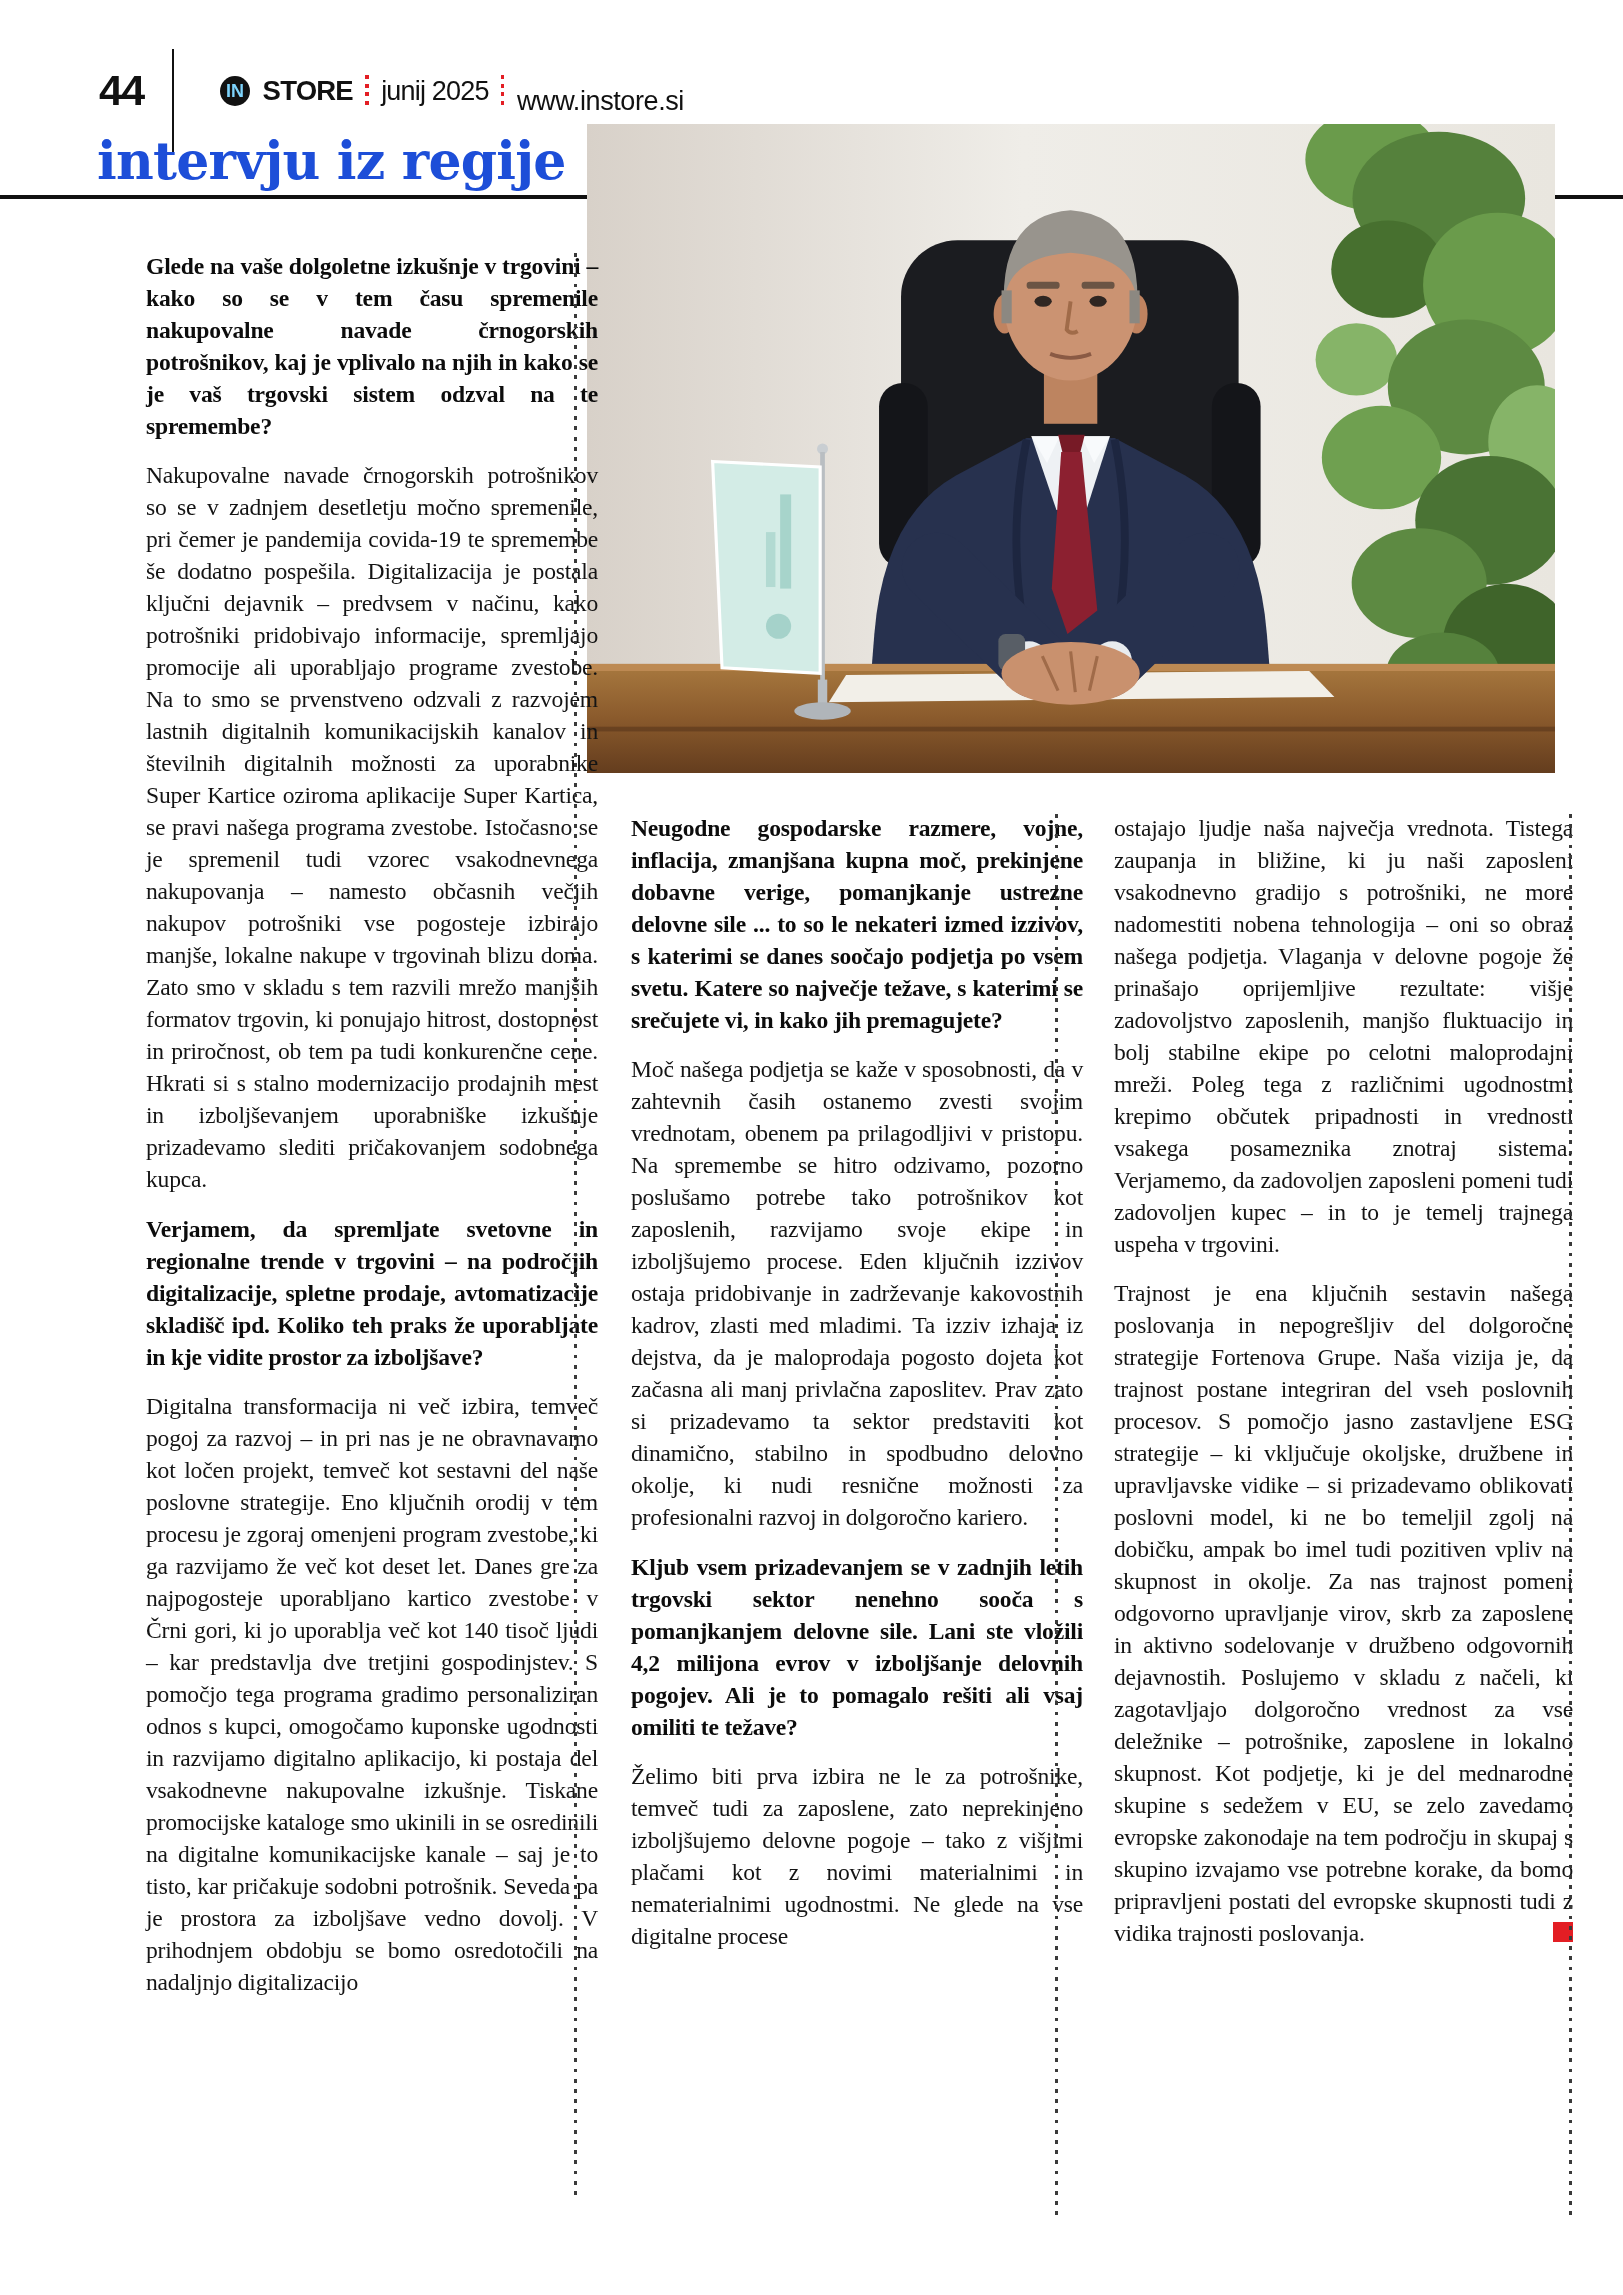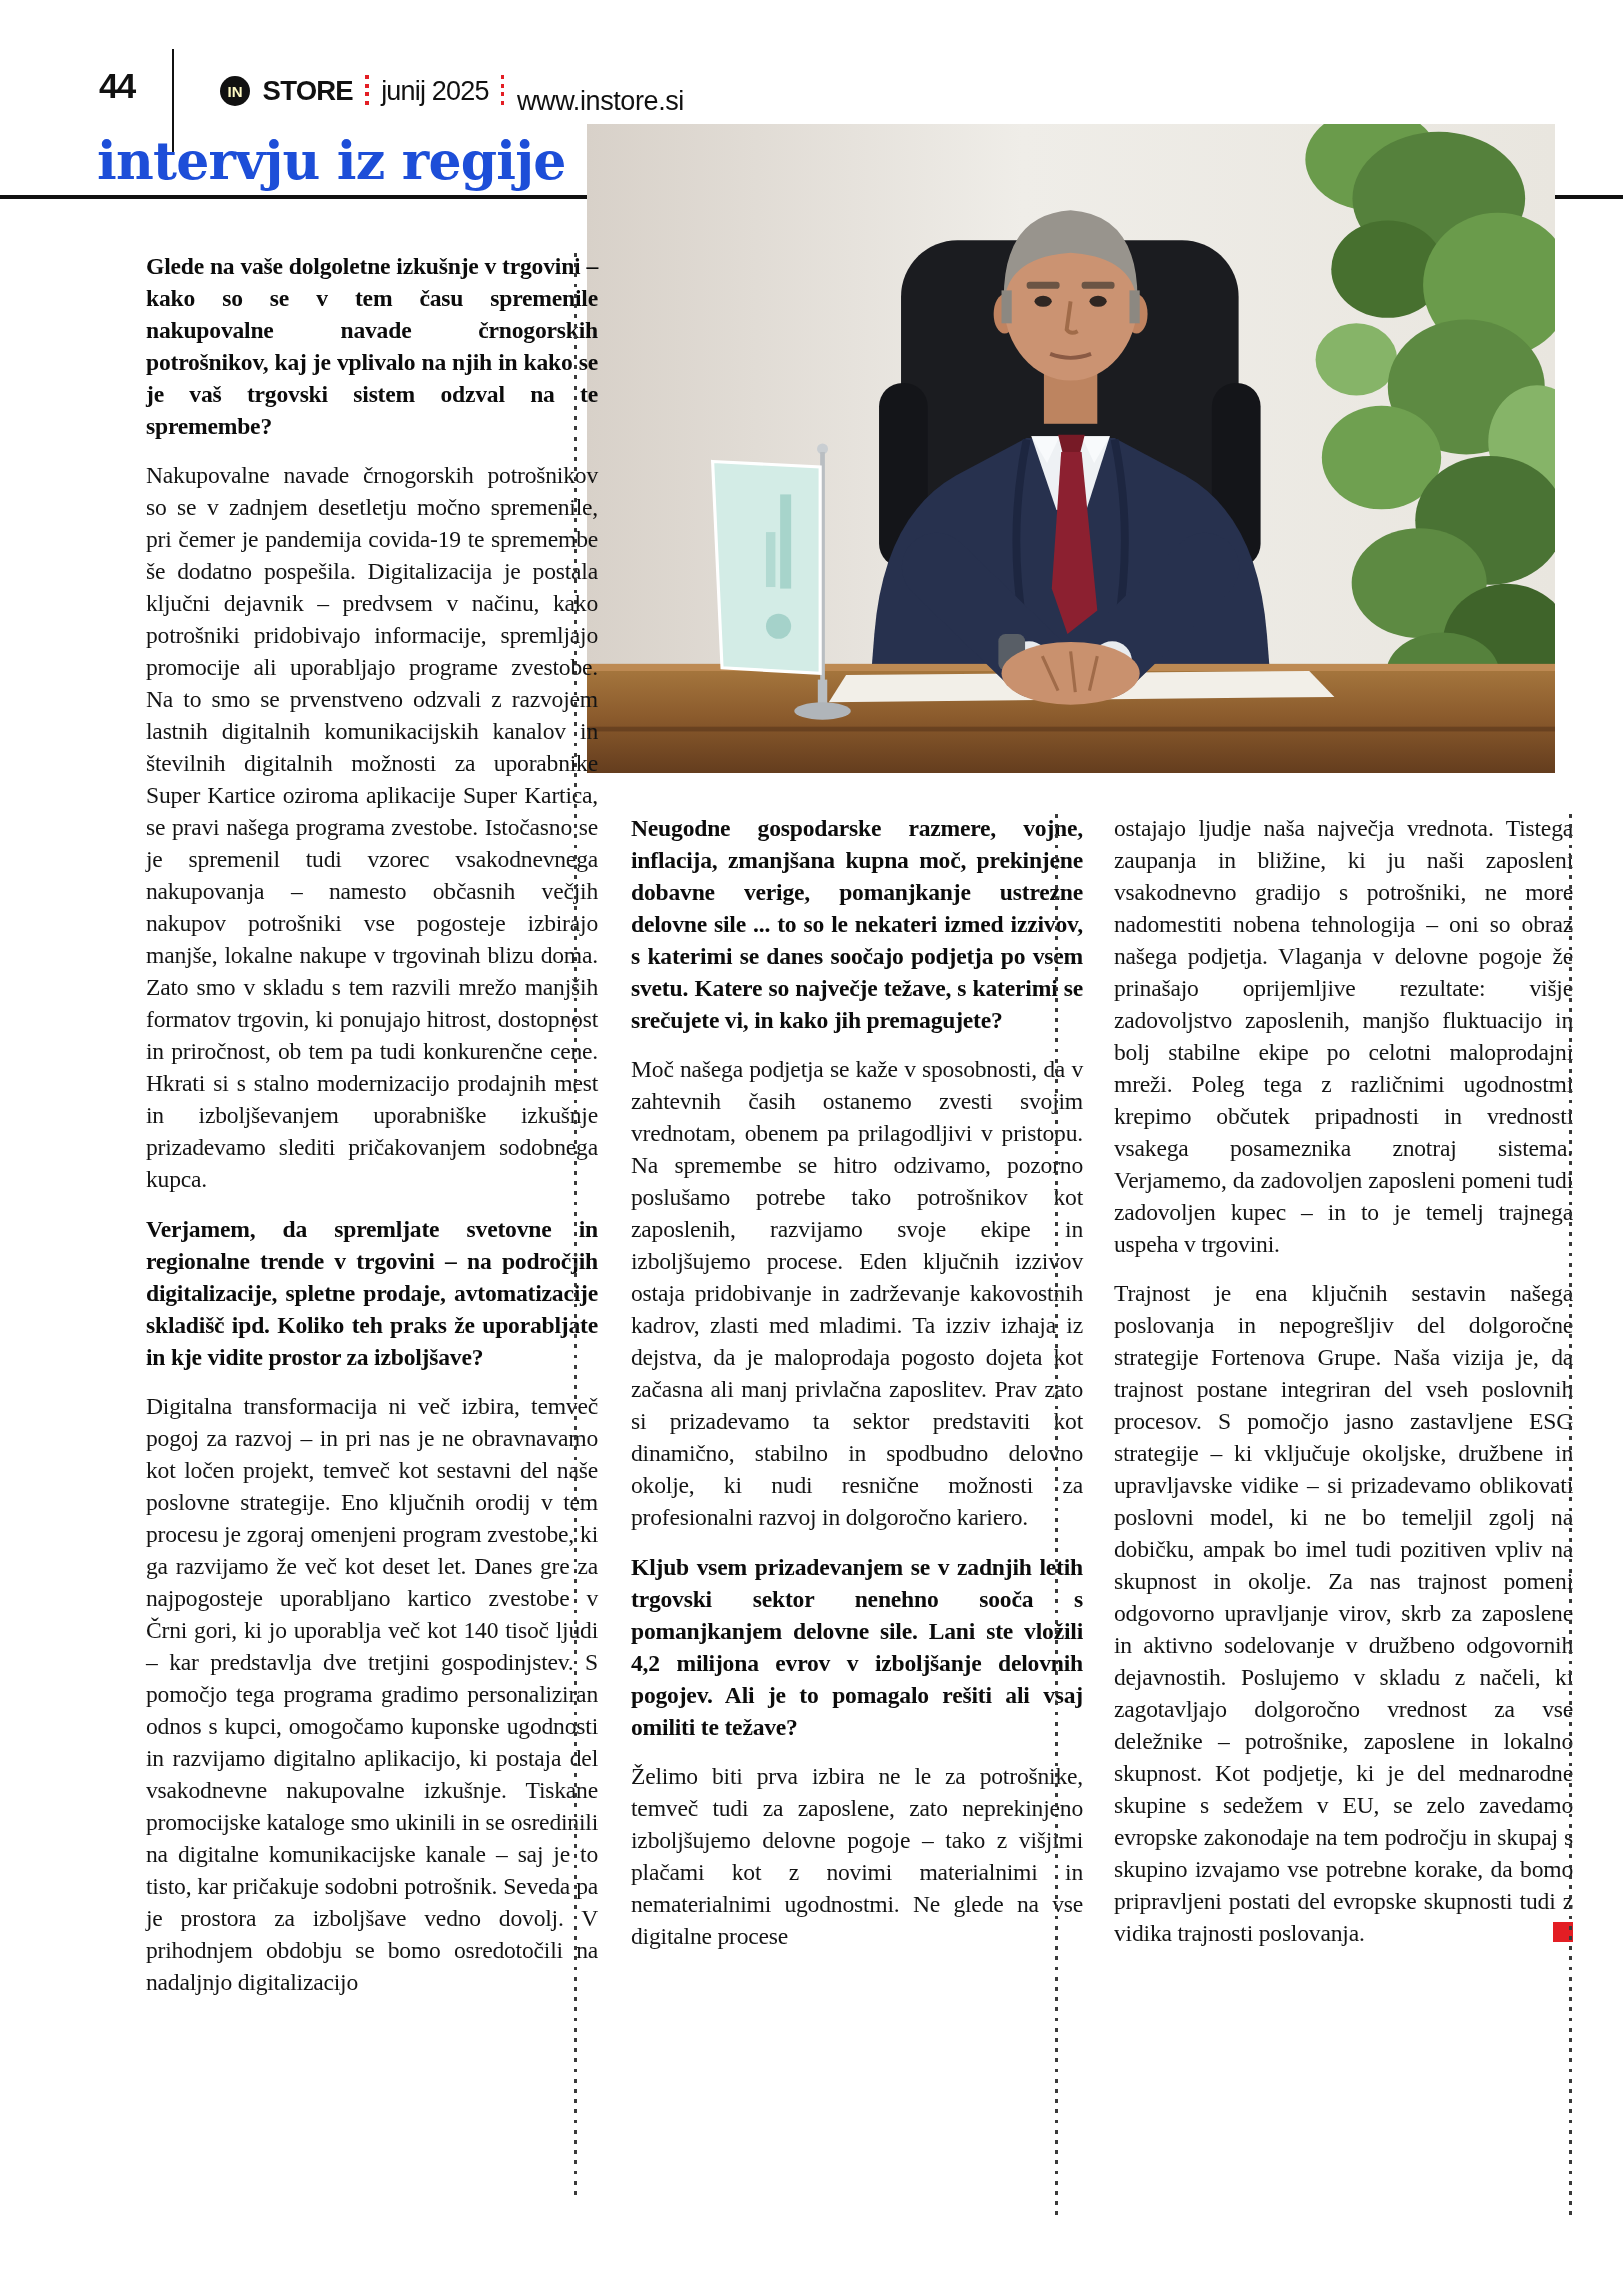--- a/index.html
+++ b/index.html
@@ -3,33 +3,33 @@
 <meta charset="utf-8">
 <style>
   html,body{margin:0;padding:0;background:#888;}
   .page{
     position:relative;width:1623px;height:2295px;background:#ffffff;
     overflow:hidden;font-family:"Liberation Serif",serif;color:#1a1a1a;
   }
   
   .pagenum{
     position:absolute;left:99px;top:66px;
-    font-family:"Liberation Sans",sans-serif;font-weight:bold;font-size:35px;
+    font-family:"Liberation Sans",sans-serif;font-weight:bold;font-size:43px;
     letter-spacing:-1.6px;color:#111;
   }
   .head-vrule{position:absolute;left:172px;top:49px;width:2.4px;height:105px;background:#111;}
   .masthead{
     position:absolute;left:220px;top:72px;height:38px;
     display:flex;align-items:center;gap:12.6px;
     font-family:"Liberation Sans",sans-serif;color:#111;white-space:nowrap;
   }
   .logo-badge{
-    width:30px;height:30px;border-radius:50%;background:#111;color:#fef9c3;
+    width:30px;height:30px;border-radius:50%;background:#111;color:#7dd3fc;
     display:flex;align-items:center;justify-content:center;
-    font-weight:bold;font-size:15px;letter-spacing:0;
+    font-weight:bold;font-size:18px;letter-spacing:0;
   }
   .logo-name{font-weight:bold;font-size:27.5px;letter-spacing:-0.8px;}
   .issue{font-weight:normal;font-size:27px;letter-spacing:-0.8px;}
   .website{font-weight:normal;font-size:27px;letter-spacing:-0.4px;margin-top:20px;}
   .rdots{
     width:3.1px;height:33px;
     background:repeating-linear-gradient(#e31e24 0 3.9px,transparent 3.9px 8.6px);
   }
   .section-title{
     position:absolute;left:97px;top:130px;

